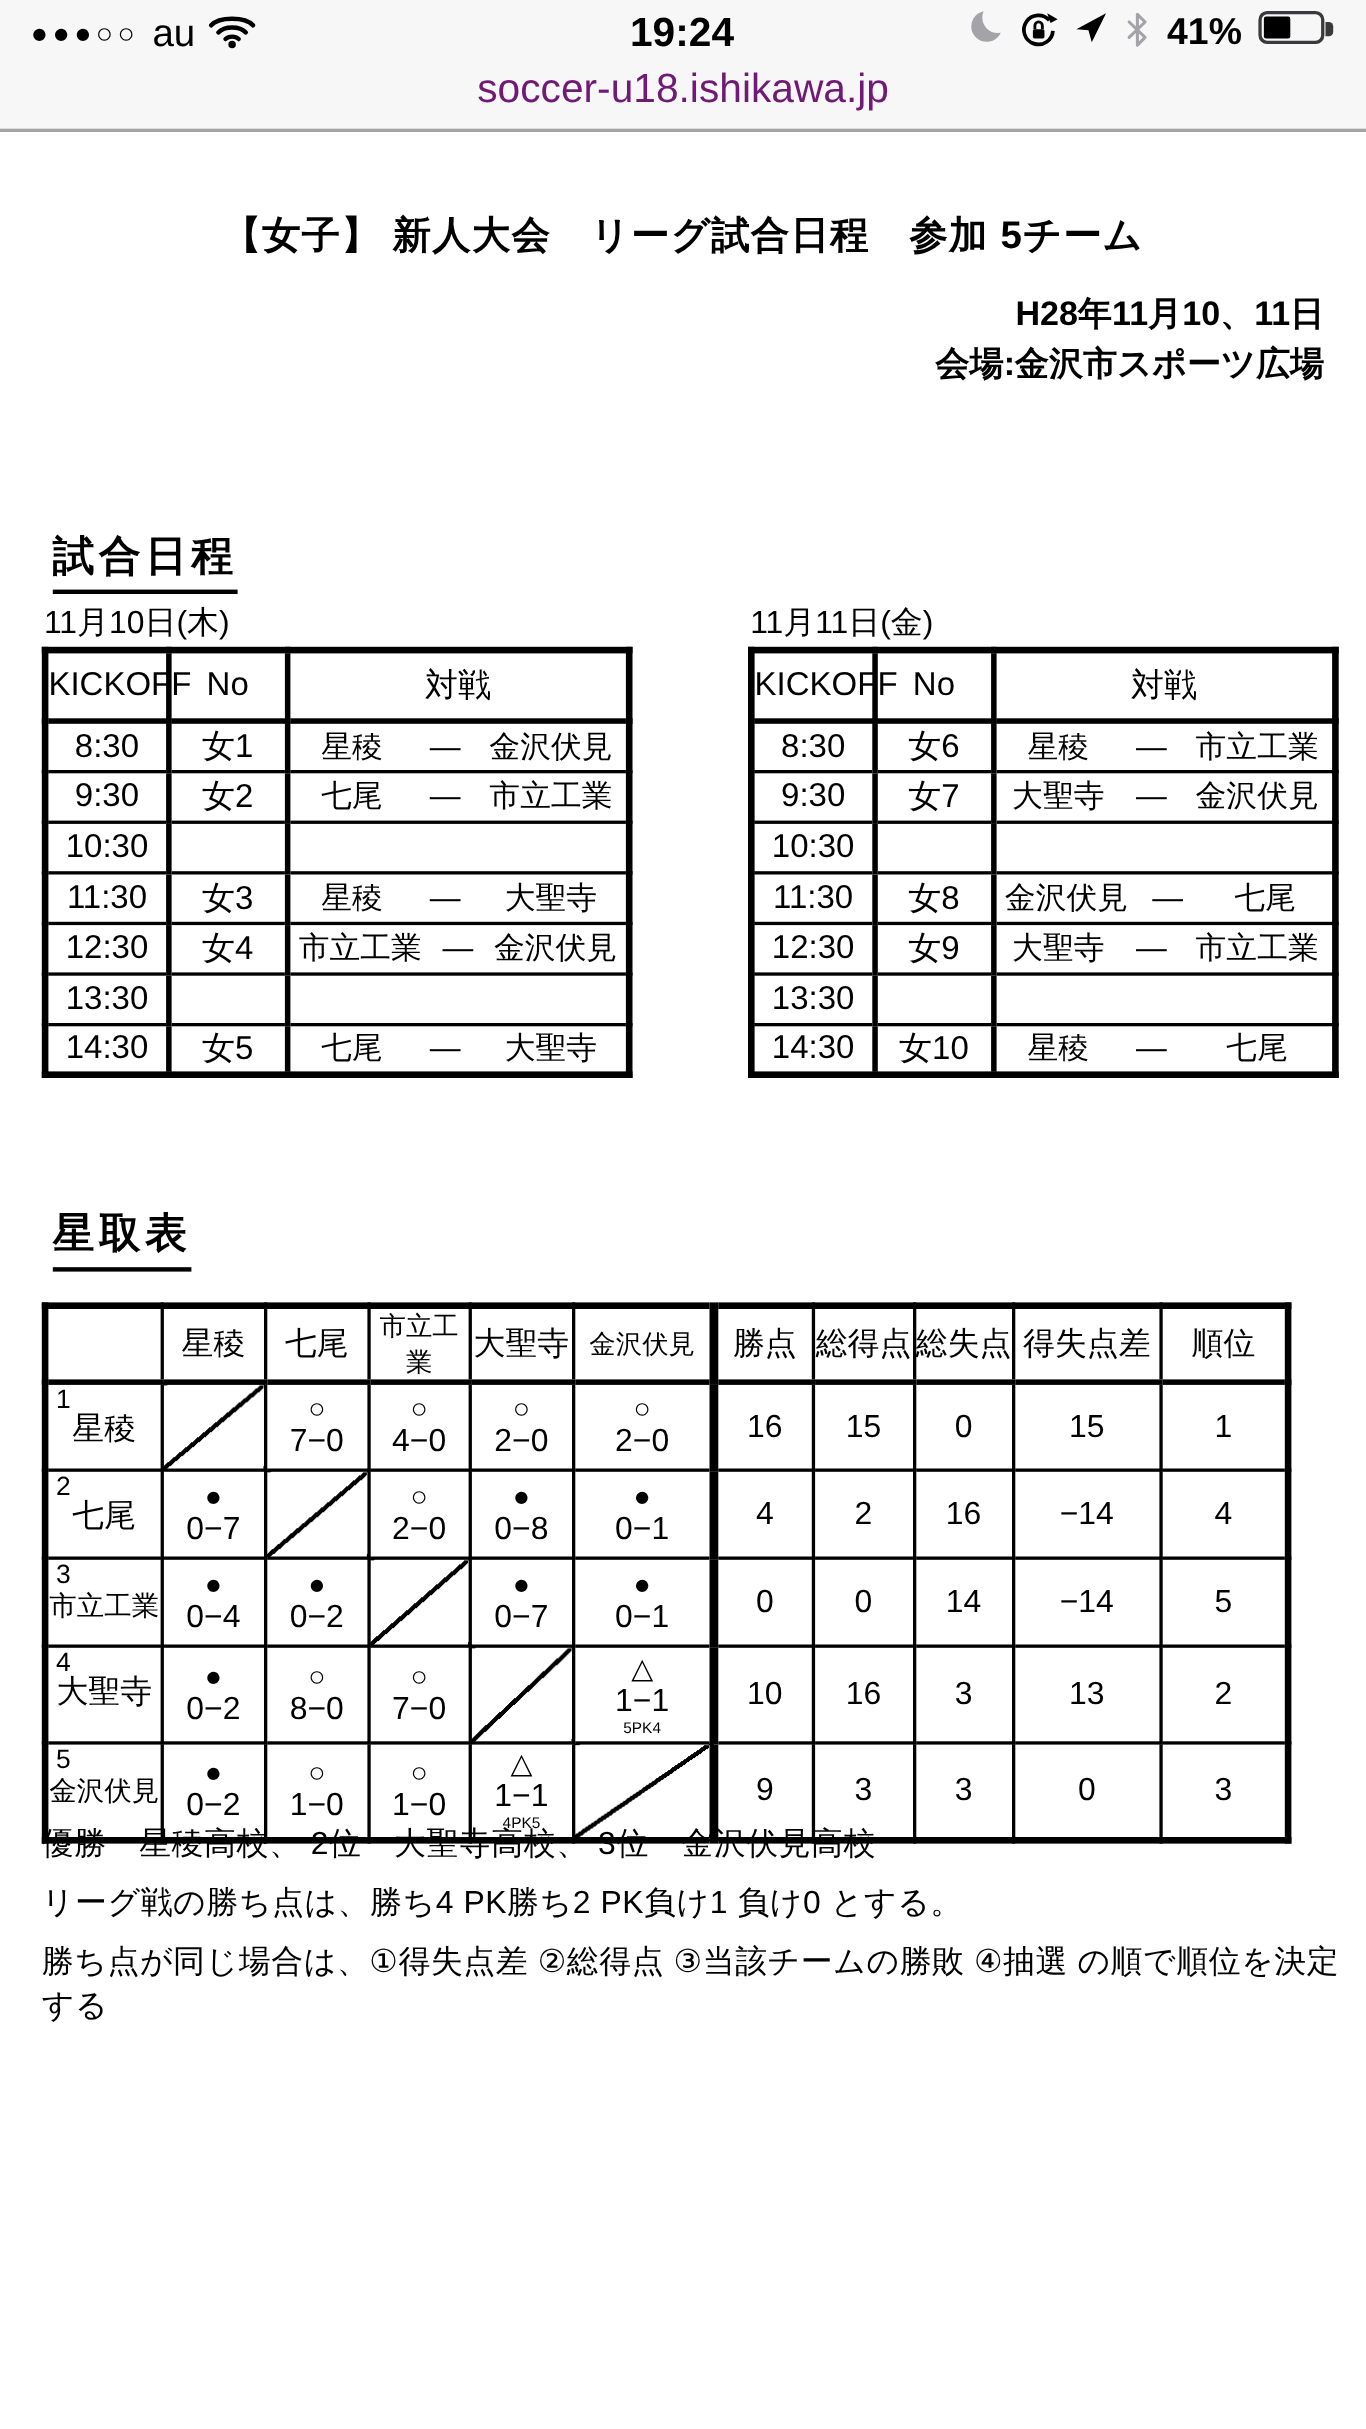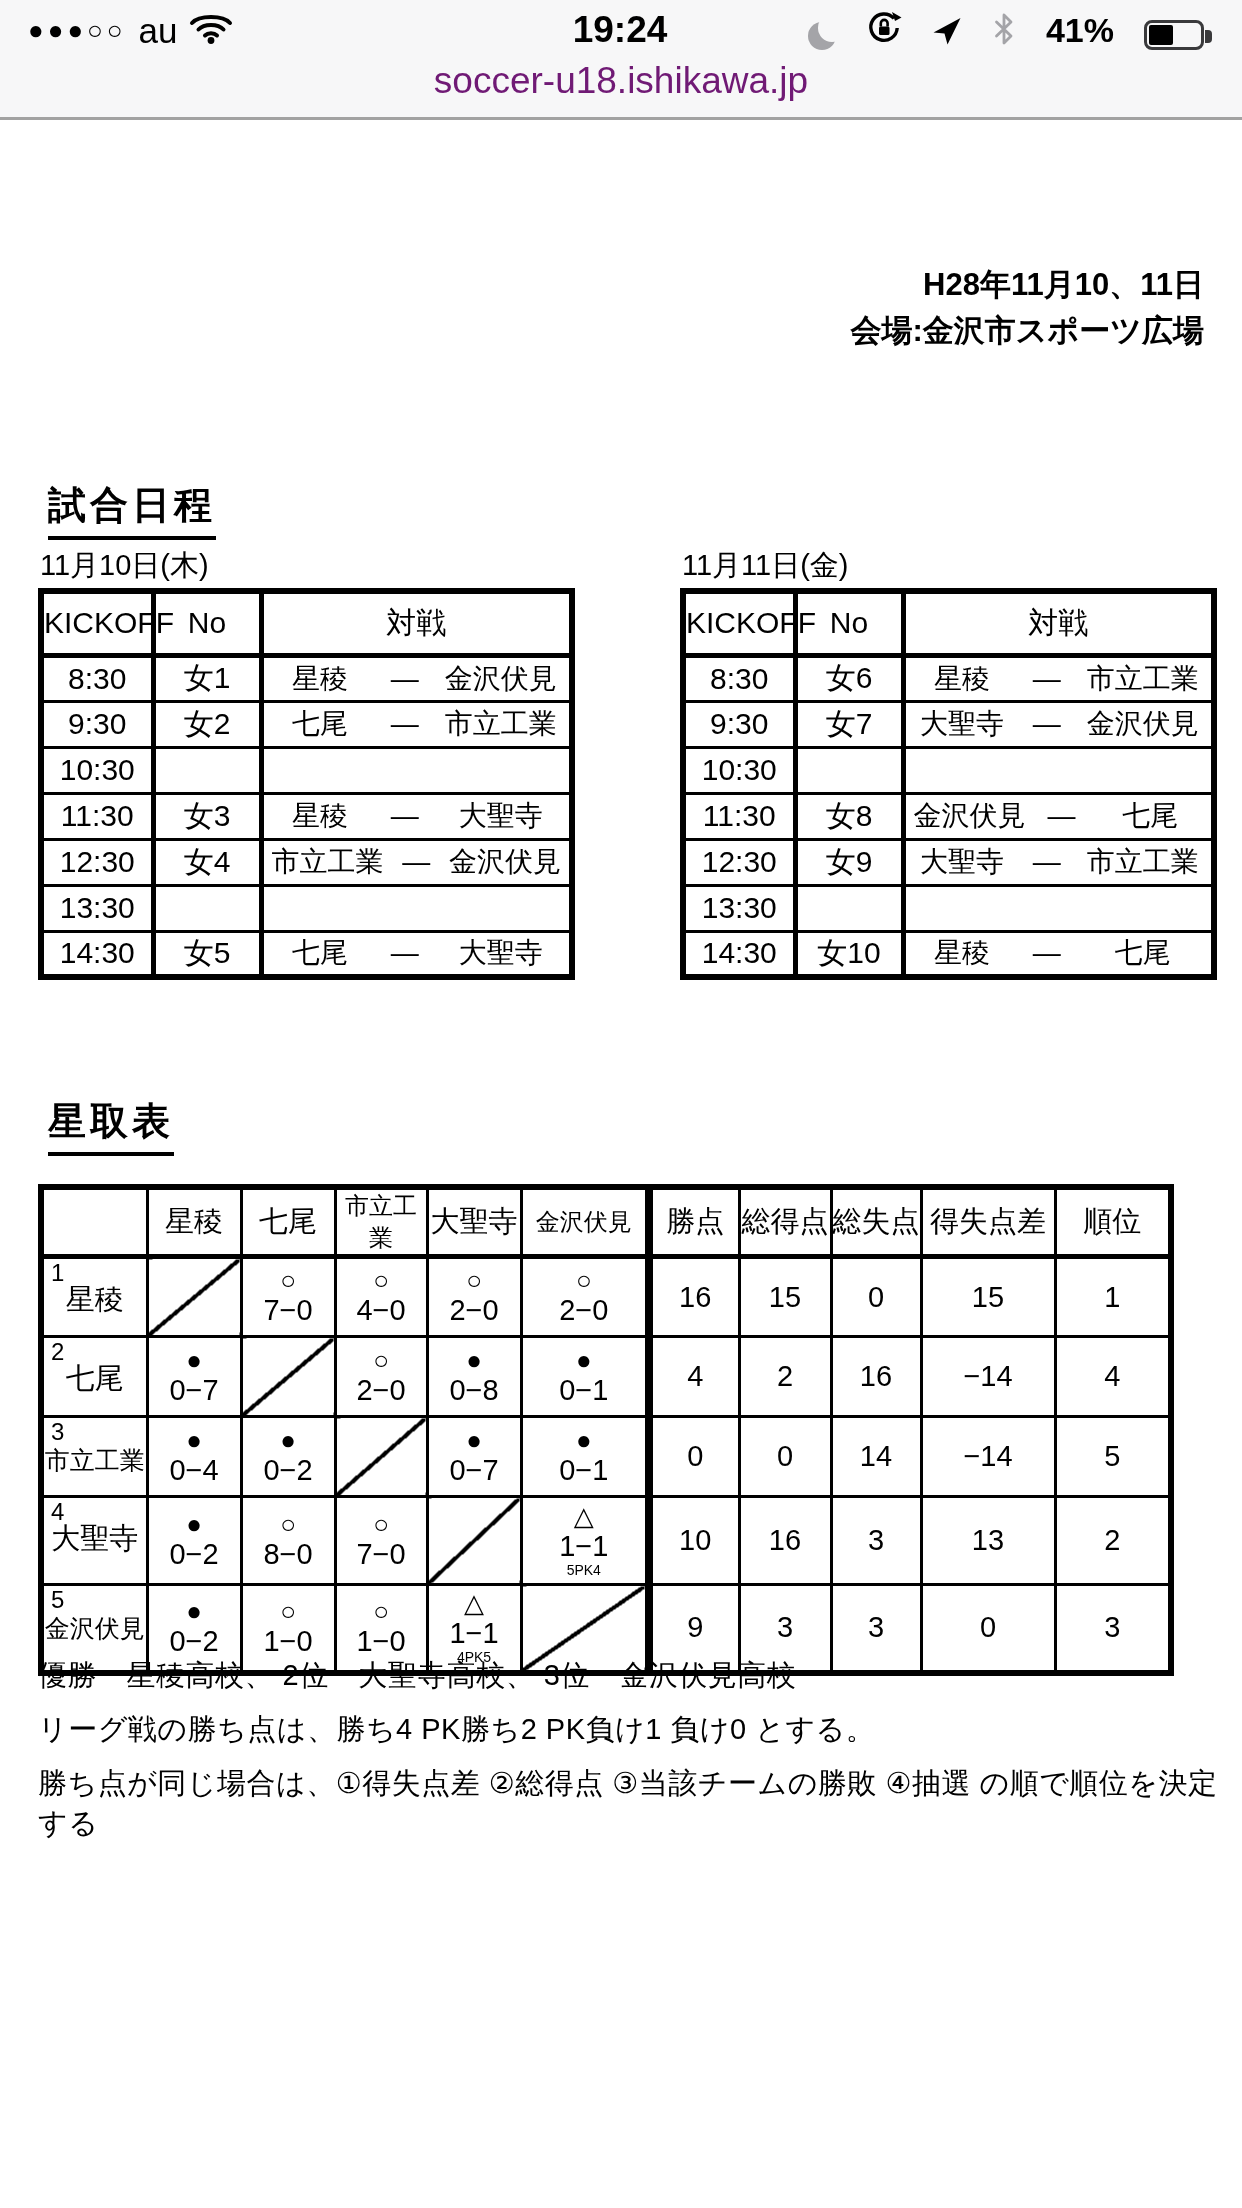--- a/index.html
+++ b/index.html
@@ -12,21 +12,21 @@
   
   .statusbar {
     position:absolute; top:0; left:0; width:100%; height:120px;
     background:#f7f7f8; border-bottom:3px solid #a2a2a2;
   }
   .status-row { position:absolute; top:8px; left:28px; right:30px; height:44px; display:flex; align-items:center; }
   .status-left { display:flex; align-items:center; gap:12px; z-index:1; }
   .signal { font-size:26px; letter-spacing:4px; line-height:1; }
   .carrier { font-size:35px; line-height:1; }
   .status-time { position:absolute; left:0; right:0; text-align:center; font-size:37px; font-weight:bold; }
-  .status-right { margin-left:auto; display:flex; align-items:flex-end; gap:30px; z-index:1; }
+  .status-right { margin-left:auto; display:flex; align-items:flex-start; gap:15px; z-index:1; }
   .pct { font-size:34px; font-weight:600; }
 
   .moon { width:28px; height:28px; border-radius:50%; background:#a4a4a8; position:relative; overflow:visible; }
   .moon::after { content:''; position:absolute; width:28px; height:28px; border-radius:50%; background:#f7f7f8; left:10px; top:-8px; }
 
   .battery { position:relative; width:60px; height:30px; border:3px solid #3a3a3c; border-radius:8px; margin-right:8px; }
   .battery-fill { position:absolute; left:2px; top:2px; width:24px; height:20px; background:#000; border-radius:2px; }
   .battery::after { content:''; position:absolute; right:-11px; top:7px; width:7px; height:13px; background:#3a3a3c; border-radius:0 4px 4px 0; }
 
   .url-text { position:absolute; top:60px; width:100%; text-align:center; font-size:37px; color:#701a75; }
@@ -125,20 +125,21 @@
         </span>
         <span class="pct">41%</span>
         <span class="battery">
             <span class="battery-fill"></span>
           </span>
       </div>
     </div>
     <div class="url-text">soccer-u18.ishikawa.jp</div>
   </div>
 
+  <div class="title">【女子】 新人大会　リーグ試合日程　参加 5チーム</div>
   <div class="right-lines">
     <div>H28年11月10、11日</div>
     <div>会場:金沢市スポーツ広場</div>
   </div>
 
   <div class="section-heading heading-schedule">試合日程</div>
 
   <div class="day-label day-label-1">11月10日(木)</div>
   <table class="sched sched-1">
     <colgroup>

